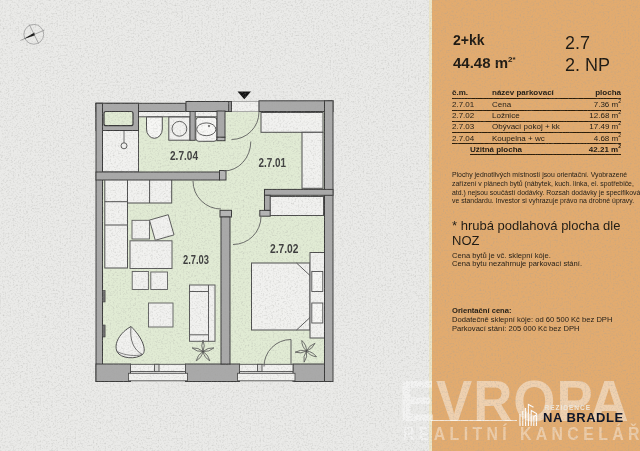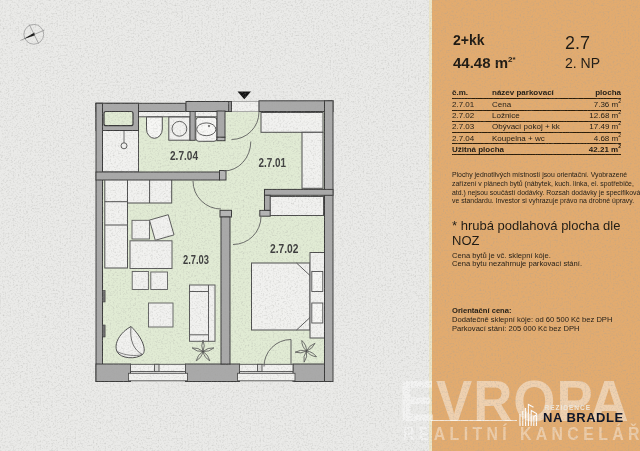--- a/index.html
+++ b/index.html
@@ -192,21 +192,21 @@
   <div id="edge"></div>
 
   <div id="panel"></div>
 
   <div class="abs blk" style="left:453px;top:32px;font-size:14px;font-weight:bold;">2+kk</div>
 
   <div class="abs blk" style="left:565px;top:33px;font-size:18px;">2.7</div>
 
   <div class="abs blk" style="left:453px;top:53.5px;font-size:15px;font-weight:bold;">44.48 m<sup style="font-size:8px;">2*</sup></div>
 
-  <div class="abs blk" style="left:565px;top:54.5px;font-size:14px;">2. NP</div>
+  <div class="abs blk" style="left:565px;top:54.5px;font-size:18px;">2. NP</div>
 
   <div class="abs blk" id="tbl" style="left:452px;top:87px;width:169px;font-size:8px;">
     <style>
       #tbl .r{display:flex;height:10.2px;align-items:center;border-bottom:1px solid #2b1c08;}
       #tbl .c1{width:40px;}
       #tbl .c2{flex:1;}
       #tbl .c3{text-align:right;}
       #tbl sup{font-size:5px;}
     </style>
 
@@ -233,21 +233,21 @@
         <span class="c2">Obývací pokoj + kk</span>
         <span class="c3">17.49 m<sup>2</sup></span>
       </div>
 
     <div class="r">
         <span class="c1">2.7.04</span>
         <span class="c2">Koupelna + wc</span>
         <span class="c3">4.68 m<sup>2</sup></span>
       </div>
 
-    <div class="r" style="font-weight:bold;">
+    <div class="r" style="font-weight:bold;margin-left:18px;">
         <span class="c2">Užitná plocha</span>
         <span class="c3">42.21 m<sup>2</sup></span>
       </div>
   </div>
 
   <div class="abs blk" style="left:452px;top:171px;font-size:7.4px;line-height:8.8px;white-space:nowrap;transform:scaleX(0.93);transform-origin:left top;">Plochy jednotlivých místností jsou orientační. Vyobrazené<br>zařízení v plánech bytů (nábytek, kuch. linka, el. spotřebiče,<br>atd.) nejsou součástí dodávky. Rozsah dodávky je specifikován<br>ve standardu. Investor si vyhrazuje právo na drobné úpravy.</div>
 
   <div class="abs blk" style="left:452px;top:218px;font-size:13px;">* hrubá podlahová plocha dle NOZ</div>
 
   <div class="abs blk" style="left:452px;top:251.5px;font-size:7.6px;line-height:8.9px;">Cena bytů je vč. sklepní kóje.<br>Cena bytu nezahrnuje parkovací stání.</div>

